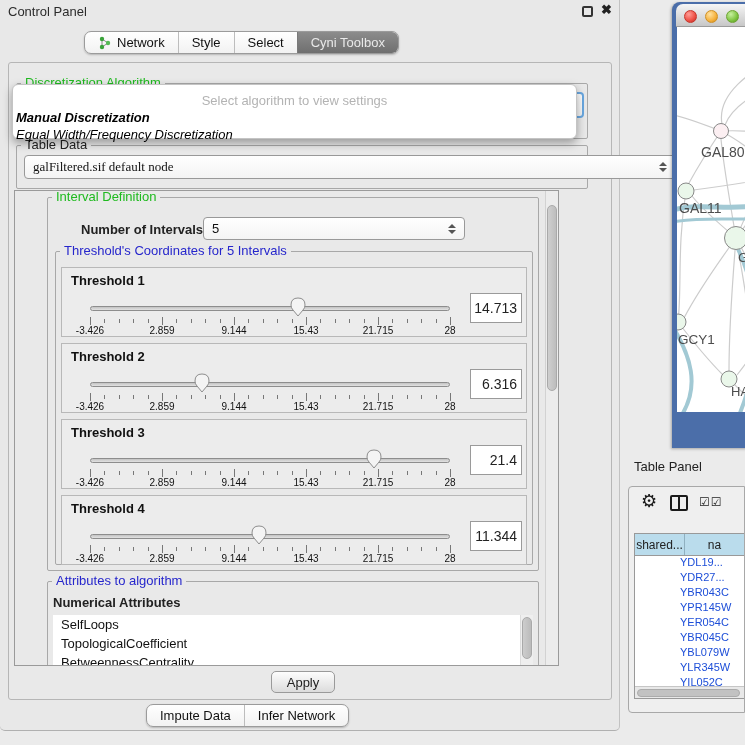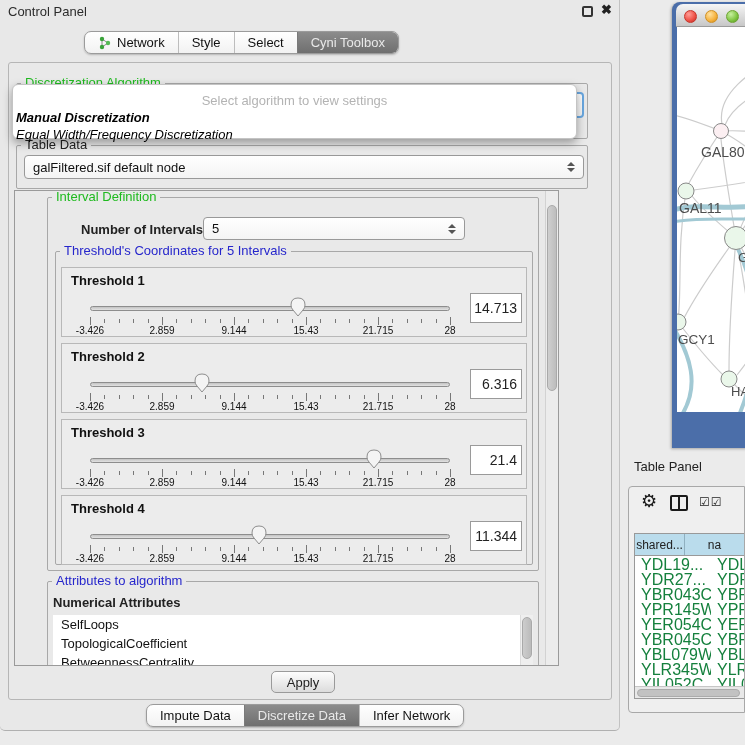--- a/index.html
+++ b/index.html
@@ -50,21 +50,21 @@
 
   
   #algo-popup { position:absolute; left:12px; top:84px; width:565px; height:55px; background:#fff;
     border:1px solid #c4c4c4; border-radius:6px; box-shadow:0 4px 10px rgba(0,0,0,.35); z-index:50; }
   #algo-popup .ph { text-align:center; color:#b3b3b3; font-size:13px; margin-top:8px; line-height:16px; }
   #algo-popup .opt { font-size:13px; line-height:17px; padding-left:3px; color:#000;font-style:italic; }
   #algo-popup .opt.b { font-weight:bold; }
 
   #group-algo { left:16px; top:83px; width:572px; height:56px; }
   #group-tabledata { left:16px; top:145px; width:572px; height:44px; }
-  #tabledata-combo { left:24px; top:155px; width:560px; height:24px; }
+  #tabledata-combo { left:24px; top:155px; width:652px; height:24px;font-family:Liberation Serif, serif; }
 
   
   #scrollarea { position:absolute; left:14px; top:190px; width:545px; height:476px;
     border:1px solid #9a9a9a; background:#e9e9e9; overflow:hidden; }
   #scrollarea .vsb { position:absolute; right:0; top:0; width:13px; height:100%;
     background:#ececec; border-left:1px solid #d2d2d2; }
   #scrollarea .vsb .thumb { position:absolute; left:1px; top:14px; width:10px; height:186px;
     background:linear-gradient(90deg,#cfcfcf,#bdbdbd); border:1px solid #a9a9a9; border-radius:6px; }
 
   #group-interval { left:32px; top:6px; width:492px; height:374px; }
@@ -119,21 +119,21 @@
   #tp-split { position:absolute; left:41px; top:8px; width:18px; height:16px; border:2px solid #1a1a1a; border-radius:2px; }
   #tp-split::after { content:""; position:absolute; left:6px; top:0; width:2px; height:12px; background:#1a1a1a; }
   #tp-checks { position:absolute; left:70px; top:8px; font-size:12px; letter-spacing:1px; color:#222; }
   #tp-table { position:absolute; left:5px; top:46px; width:112px; height:166px; background:#fff;
     border:1px solid #999; overflow:hidden; }
   #tp-header { display:flex; height:22px; border-bottom:1px solid #999; }
   #tp-header .hc { background:#badcec; border-right:1px solid #8fb0c0; font-size:12px;
     display:flex; align-items:center; justify-content:center; overflow:hidden; white-space:nowrap; }
   .hc1 { width:76px; }
   .hc2 { flex:1 0 60px; }
-  .trow { display:flex; height:15px; font-size:16px; color:#15803d; }
+  .trow { display:flex; height:15px; font-size:11px; color:#1d4ed8;padding-left:39px; }
   .trow .tc1 { width:76px; padding-left:6px; overflow:hidden; white-space:nowrap; }
   .trow .tc2 { flex:1; padding-left:6px; overflow:hidden; white-space:nowrap; }
   #tp-hscroll { position:absolute; left:0; bottom:0; width:100%; height:12px;
     background:#e8e8e8; border-top:1px solid #c6c6c6; }
   #tp-hscroll .thumb { position:absolute; left:2px; top:2px; right:5px; height:8px;
     background:#c2c2c2; border:1px solid #ababab; border-radius:4px; }
 </style>
 </head>
 <body>
 
@@ -412,23 +412,20 @@
       <div class="vsb">
           <div class="thumb"></div>
         </div>
     </div>
 
     <div id="apply-btn">Apply</div>
 
     <div id="bottom-tabs" class="seg">
       <div class="tab">
         <span>Impute Data</span>
-      </div>
-      <div class="tab sel">
-        <span>Discretize Data</span>
       </div>
       <div class="tab">
         <span>Infer Network</span>
       </div>
     </div>
   </div>
 
   <div id="net-window">
     <div id="net-titlebar">
       <span class="light red"></span>

